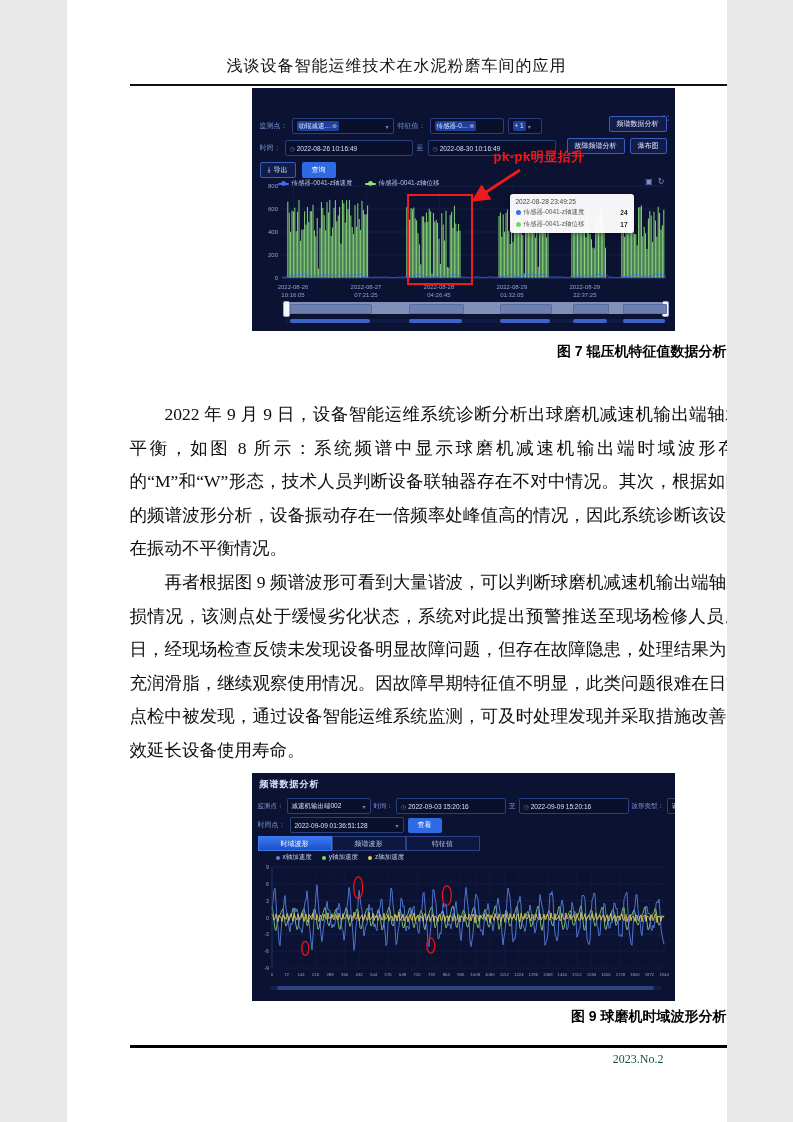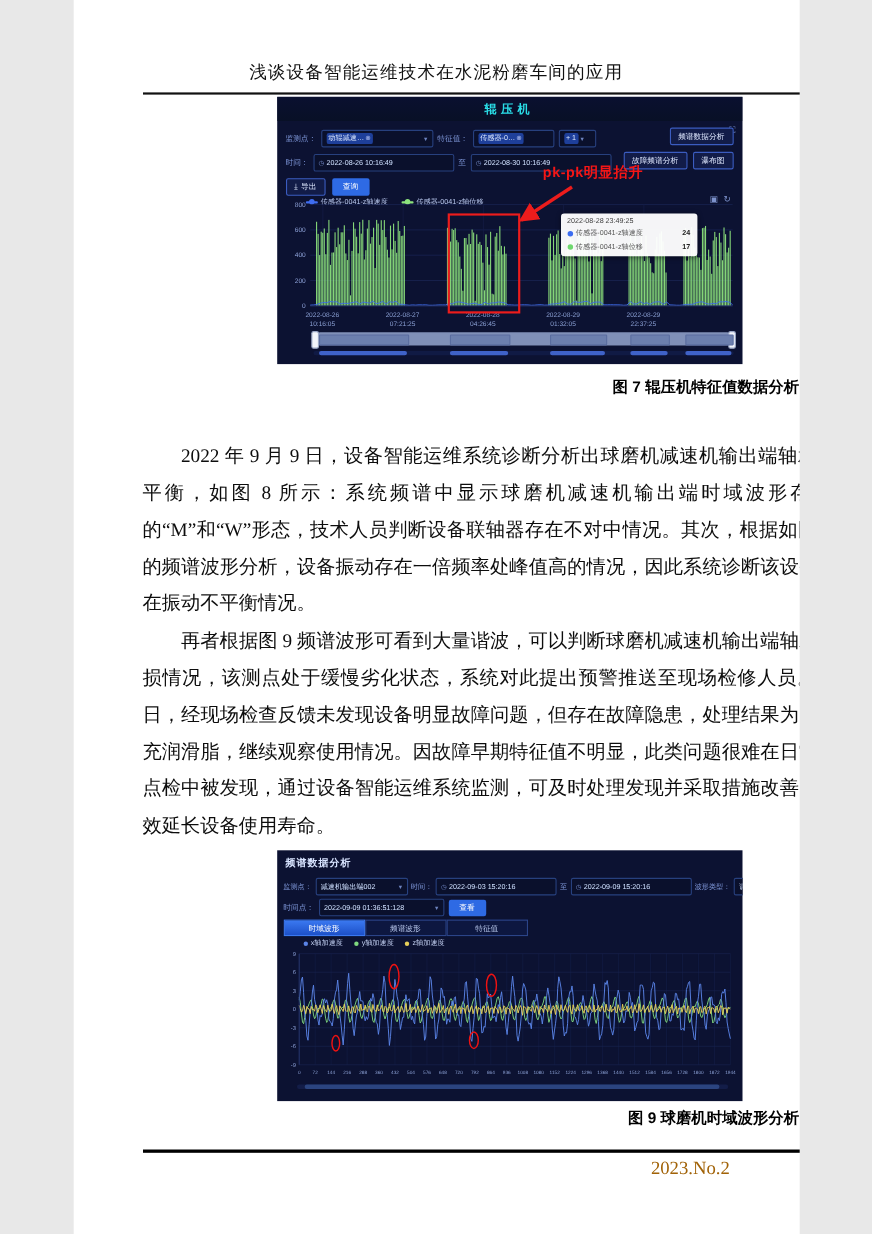--- a/index.html
+++ b/index.html
@@ -8,21 +8,21 @@
   .abs{position:absolute;}
   
   #header-title{top:56px;left:0;width:100%;text-align:center;font-size:16px;font-weight:500;color:#111;letter-spacing:1px;}
   #header-rule{top:84px;left:63px;width:667px;border-top:2px solid #111;}
   .fig-caption{left:0;width:100%;text-align:right;font-family:"Liberation Sans","DejaVu Sans",sans-serif;
                font-weight:bold;font-size:14px;color:#000;}
   #content{top:382px;left:63px;width:667px;margin-top:16px;}
   #content p{margin:0;font-size:17.5px;line-height:33.6px;text-indent:2em;text-align:justify;color:#0d0d0d;}
   #footer-rule{top:1045px;left:63px;width:667px;height:3px;background:#000;}
   #footer-page{top:1052px;left:0;width:100%;text-align:center;font-size:12px;color:#111;}
-  #footer-issue{top:1052px;right:63px;font-size:17px;color:#a16207;}
+  #footer-issue{top:1052px;right:63px;font-size:12px;color:#14532d;}
   
   .shot{background:#0c1232;font-family:"Liberation Sans","DejaVu Sans",sans-serif;overflow:hidden;}
   .lbl{color:#7e96d8;font-size:7px;white-space:nowrap;}
   .sel{background:#0a102c;border:1px solid #27407e;border-radius:2px;height:14px;display:flex;align-items:center;
        gap:2px;padding:0 4px;color:#cfe0ff;font-size:6.5px;white-space:nowrap;}
   .tag{background:#1e3f9a;border-radius:2px;padding:0 2px;height:10px;line-height:10px;color:#dce8ff;font-size:6.5px;display:flex;align-items:center;gap:1px;}
   .chev{color:#6e84c0;font-size:6px;}
   .clear-x{color:#aebdf0;font-size:6px;}
   .btn-outline{border:1px solid #3b5cc0;background:#121c48;color:#dfe8ff;font-size:7px;padding:2px 7px;border-radius:2px;
                display:flex;align-items:center;gap:3px;white-space:nowrap;cursor:pointer;}
@@ -78,21 +78,20 @@
 </style>
 </head>
 <body>
 
 <div class="page">
 
   <div class="abs" id="header-title">浅谈设备智能运维技术在水泥粉磨车间的应用</div>
   <div class="abs" id="header-rule"></div>
 
   <div class="abs shot" id="shot1">
-    <div class="titlebar">辊压机</div>
     <div class="abs" id="s1-fs">⛶</div>
 
     <div class="abs flexrow" id="s1-row1">
       <span class="lbl">监测点：</span>
       <span class="sel" style="width:92px">
         <span class="tag">
             <span>动辊减速…</span>
             <span class="clear-x">⊗</span>
           </span>
         <span class="chev" style="margin-left:auto">▾</span>

